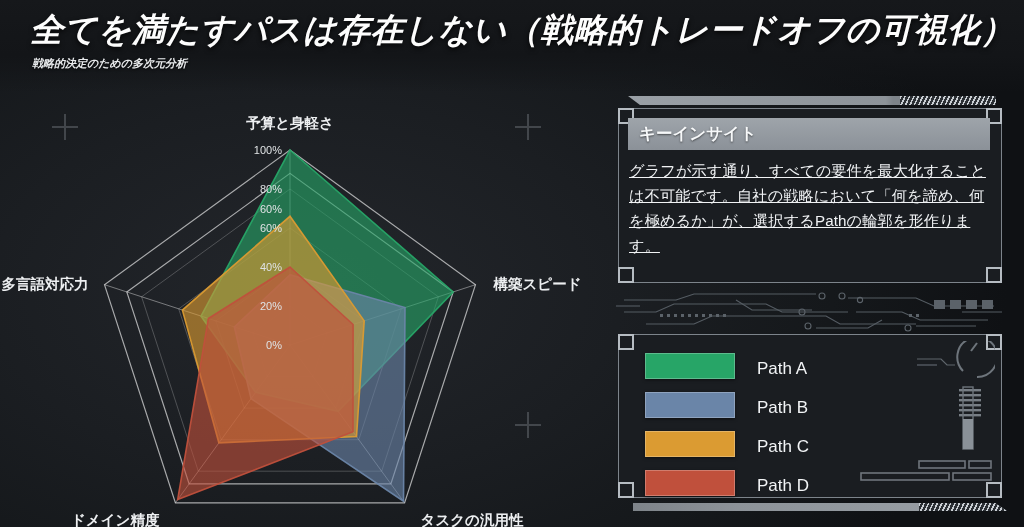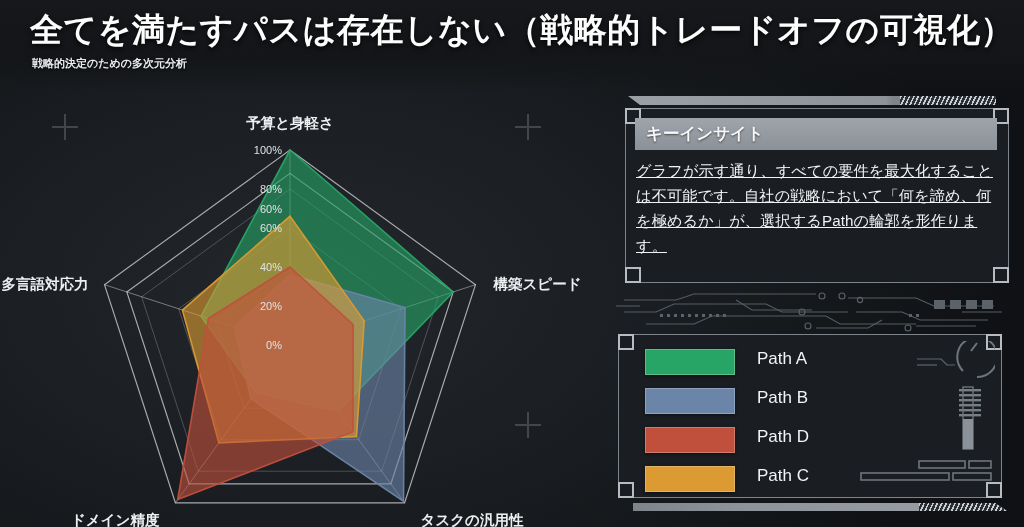--- a/index.html
+++ b/index.html
@@ -5,21 +5,21 @@
   html,body{margin:0;padding:0;background:#0d0f12;}
   body{
     width:1024px;height:527px;overflow:hidden;position:relative;
     font-family:"Liberation Sans","DejaVu Sans",sans-serif;
     background:
       radial-gradient(ellipse 700px 420px at 30% 55%, #23262b 0%, #1b1e22 45%, #15181b 75%, #0f1114 100%);
     color:#e8eaec;
   }
   
   #header{position:absolute;left:0;top:0;width:1024px;height:92px;
-    background:linear-gradient(180deg,#16181b 0%,#131518 60%,rgba(19,21,24,0) 100%);}
+    background:linear-gradient(180deg,#16181b 0%,#131518 60%,rgba(19,21,24,0) 100%);font-style:italic;}
   #title{position:absolute;left:30px;top:8px;font-size:33px;font-weight:bold;
     letter-spacing:.5px;color:#fdfdfd;white-space:nowrap;
     text-shadow:0 2px 5px rgba(0,0,0,.85);}
   #subtitle{position:absolute;left:32px;top:56px;font-size:11px;font-weight:bold;
     color:#e9ebed;white-space:nowrap;text-shadow:0 1px 3px rgba(0,0,0,.8);}
 
   
   #chart-wrap{position:absolute;left:0px;top:92px;width:600px;height:435px;}
   #radar-svg{position:absolute;left:0;top:0;}
   .axis-label{font-size:14.5px;font-weight:bold;fill:#edeff1;}
@@ -43,35 +43,35 @@
   .hud-bar .hatch{position:absolute;right:0;top:0;width:96px;height:9px;
     background:repeating-linear-gradient(115deg,#c9ced3 0 1.6px,#2b2f34 1.6px 4px);}
 
   .panel{position:absolute;border:1.6px solid #7d848b;background:#1a1d21;}
   .panel .corner{position:absolute;width:12px;height:12px;border:2.4px solid #b6bcc2;}
   .c-tl{left:-1px;top:-1px;border-right:none;border-bottom:none;}
   .c-tr{right:-1px;top:-1px;border-left:none;border-bottom:none;}
   .c-bl{left:-1px;bottom:-1px;border-right:none;border-top:none;}
   .c-br{right:-1px;bottom:-1px;border-left:none;border-top:none;}
 
-  #insight-panel{left:17px;top:12px;width:382px;height:173px;}
+  #insight-panel{left:10px;top:12px;width:382px;height:173px;}
   #insight-head{position:absolute;left:9px;top:9px;width:362px;height:32px;
     background:linear-gradient(180deg,#9ea4aa 0%,#8b9198 100%);
     display:flex;align-items:center;}
   #insight-head span{margin-left:11px;font-size:16.5px;font-weight:bold;color:#f6f8f9;
     text-shadow:0 1px 2px rgba(0,0,0,.55);}
   #insight-body{position:absolute;left:10px;top:49px;width:362px;
     font-size:15.2px;line-height:25px;color:#f1f3f5;letter-spacing:.1px;text-decoration:underline;}
 
   
   #circuit{position:absolute;left:8px;top:196px;width:386px;height:42px;}
 
   #legend-panel{left:10px;top:238px;width:382px;height:162px;}
   #legend-list{position:absolute;left:26px;top:14px;}
-  .legend-row{display:flex;align-items:flex-start;height:30px;margin-bottom:9px;}
+  .legend-row{display:flex;align-items:flex-end;height:30px;margin-bottom:9px;}
   .swatch{width:88px;height:24px;border:1px solid rgba(255,255,255,.25);
     box-shadow:0 1px 3px rgba(0,0,0,.5);}
   .legend-label{margin-left:22px;font-size:17px;color:#f2f4f6;}
 
   
   #legend-deco{position:absolute;right:6px;top:6px;width:136px;height:146px;}
 
   .hud-bar-bottom{position:absolute;left:14px;bottom:-14px;width:374px;height:8px;
     background:linear-gradient(90deg,#7e848a 0%,#8d9399 28%,#9aa0a6 100%);
     clip-path:polygon(0 0,calc(100% - 12px) 0,100% 100%,0 100%);}
@@ -188,26 +188,26 @@
     <div id="legend-list">
       <div class="legend-row">
         <div class="swatch" style="background: rgb(39, 165, 103);"></div>
         <div class="legend-label">Path A</div>
       </div>
       <div class="legend-row">
         <div class="swatch" style="background: rgb(106, 133, 168);"></div>
         <div class="legend-label">Path B</div>
       </div>
       <div class="legend-row">
+        <div class="swatch" style="background: rgb(219, 155, 50);"></div>
+        <div class="legend-label">Path C</div>
+      </div>
+      <div class="legend-row">
         <div class="swatch" style="background: rgb(192, 80, 60);"></div>
         <div class="legend-label">Path D</div>
-      </div>
-      <div class="legend-row">
-        <div class="swatch" style="background: rgb(219, 155, 50);"></div>
-        <div class="legend-label">Path C</div>
       </div>
     </div>
 
     <svg id="legend-deco" viewBox="0 0 136 146">
       <g fill="none" stroke="#6e757c" stroke-width="2">
         <path d="M104 30 a20 20 0 1 1 14 6"></path>
         <path d="M112 10 l6 -8"></path>
       </g>
       <g fill="none" stroke="#5f666d" stroke-width="1.2">
         <path d="M58 18 H82 L88 24 H96"></path>

